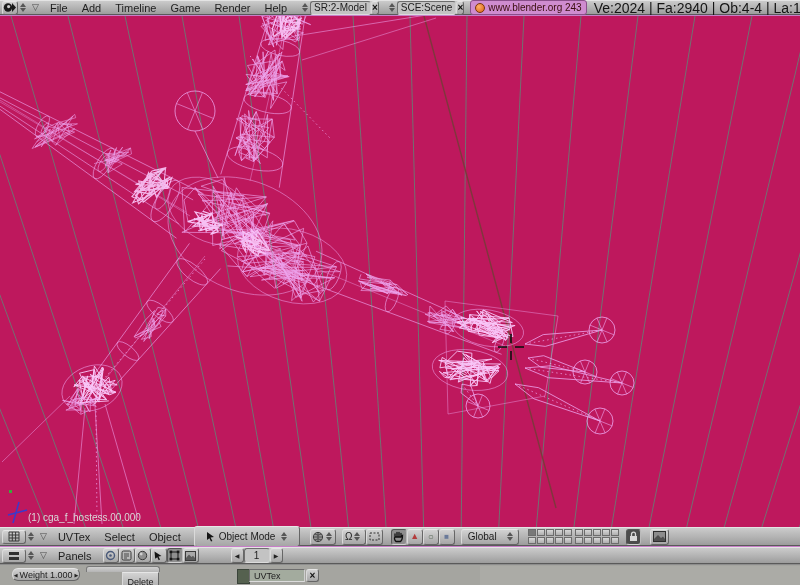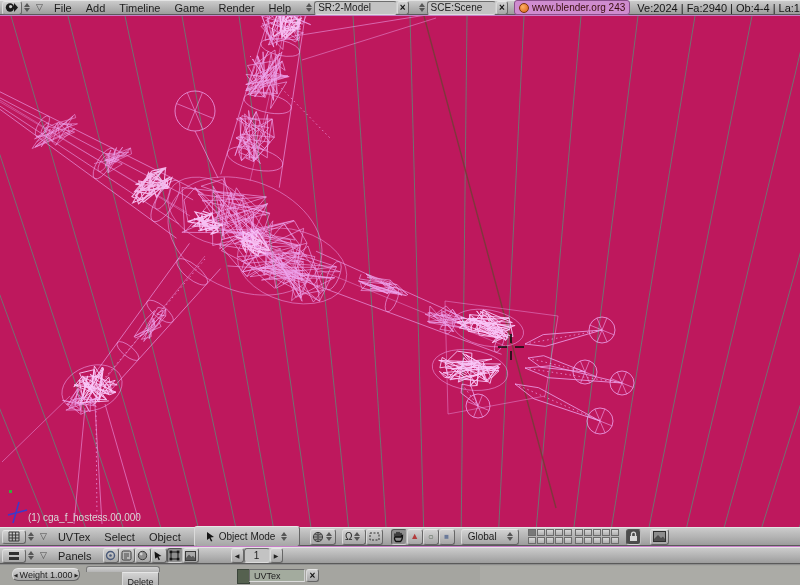--- a/index.html
+++ b/index.html
@@ -20,21 +20,21 @@
   .ibtn{display:flex;align-items:center;justify-content:center;height:14px;}
   .field-text{font-size:10px;color:#1c1c1c;padding:0 3px;white-space:nowrap;overflow:hidden;}
   .xbtn{width:14px;height:14px;display:flex;align-items:center;justify-content:center;font-size:10px;font-weight:bold;color:#111;}
   .arrows{display:inline-flex;flex-direction:column;justify-content:center;gap:1px;margin:0 2px;}
   .tri-up{width:0;height:0;border-left:3px solid transparent;border-right:3px solid transparent;border-bottom:4px solid #565656;}
   .tri-dn{width:0;height:0;border-left:3px solid transparent;border-right:3px solid transparent;border-top:4px solid #565656;}
   .collapse{font-size:9px;color:#4a4a4a;margin:0 4px;}
   .chip{display:flex;align-items:center;height:13px;background:#cf8ccf;border:1px solid #8a4f8a;border-radius:3px;padding:0 4px;margin-left:6px;}
   .chip-dot{width:8px;height:8px;border-radius:50%;background:radial-gradient(circle at 35% 35%,#ffb066,#d95f12);border:1px solid #7a3508;margin-right:3px;}
   .chip-label{font-size:10px;color:#3a0d0d;white-space:nowrap;}
-  .stats{font-size:11px;color:#151515;margin-left:7px;white-space:nowrap;}
+  .stats{font-size:14px;color:#151515;margin-left:7px;white-space:nowrap;}
   .layer-grid{display:grid;grid-template-columns:repeat(5,8px);grid-template-rows:7px 7px;gap:1px;}
   .layer-cell{background:linear-gradient(#d6d6d6,#b0b0b0);border:1px solid #6c6c6c;box-sizing:border-box;}
   .layer-cell.on{background:#787878;}
   .glyph{line-height:1;}
   .vbtn{font-size:9px;color:#222;display:flex;align-items:center;justify-content:center;box-sizing:border-box;}
   .abs{position:absolute;}
 </style>
 </head>
 <body>
 

